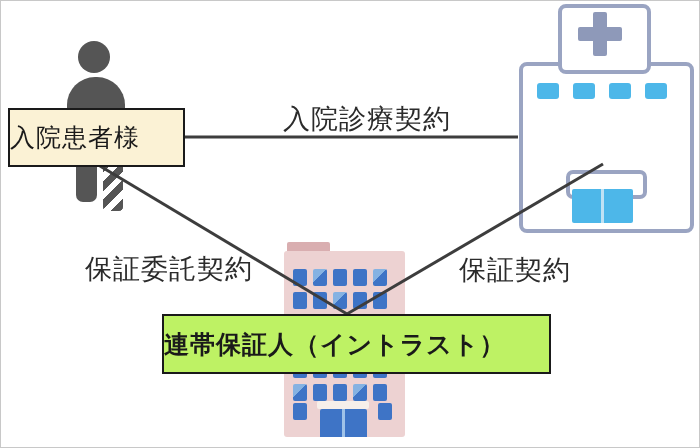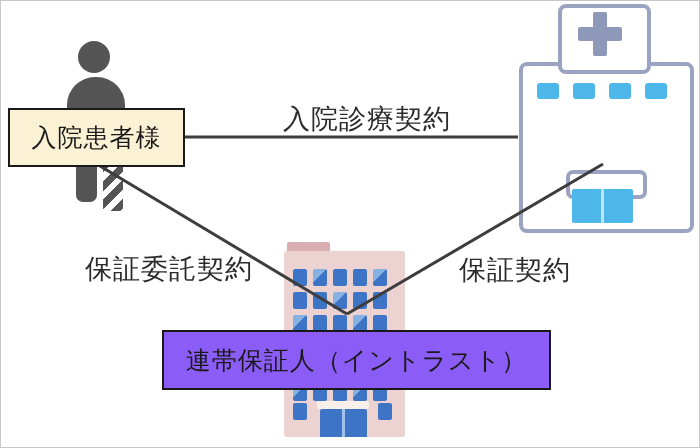--- a/index.html
+++ b/index.html
@@ -6,26 +6,26 @@
   .stage{
     position:relative;width:700px;height:448px;background:#ffffff;overflow:hidden;
     font-family:"DejaVu Sans","Liberation Sans",sans-serif;
     box-shadow:inset 0 0 0 1px #c8c8c8;
   }
   
   .lines{position:absolute;left:0;top:0;width:700px;height:448px;z-index:2;}
   
   .node{
     position:absolute;z-index:3;border:2px solid #1a1a1a;
-    display:flex;align-items:center;justify-content:center;
+    display:flex;align-items:center;justify-content:flex-start;
     font-size:25px;color:#1a1a1a;letter-spacing:1px;white-space:nowrap;
   }
   .node-patient{left:8px;top:108px;width:173px;height:55px;background:#FBF2D5;}
   .node-hospital{left:518px;top:106px;width:168px;height:57px;background:#E4F0DC;}
-  .node-guarantor{left:162px;top:330px;width:385px;height:56px;background:#8b5cf6;}
+  .node-guarantor{left:162px;top:314px;width:385px;height:56px;background:#bef264;font-weight:bold;}
   
   .edge-label{position:absolute;z-index:4;font-size:27px;color:#2b2b2b;letter-spacing:1px;white-space:nowrap;}
   .lbl-treatment{left:283px;top:101px;}
   .lbl-entrust{left:85px;top:251px;}
   .lbl-guarantee{left:459px;top:252px;}
   
   .person{position:absolute;z-index:1;}
   .person-head{position:absolute;left:78px;top:41px;width:32px;height:32px;border-radius:50%;background:#555;}
   .person-torso{position:absolute;left:67px;top:77px;width:58px;height:87px;border-radius:28px 28px 0 0;background:#555;}
   .person-leg-left{position:absolute;left:76px;top:163px;width:21px;height:39px;background:#555;border-radius:0 0 7px 7px;}

